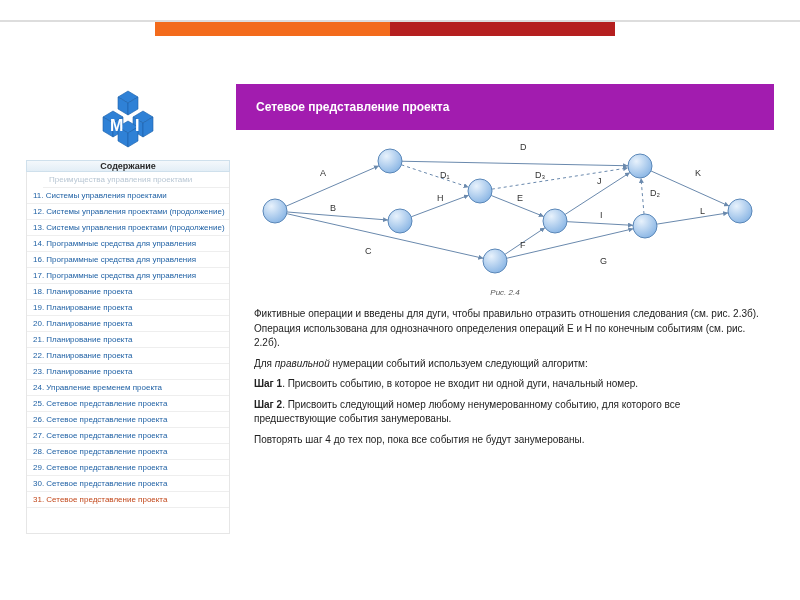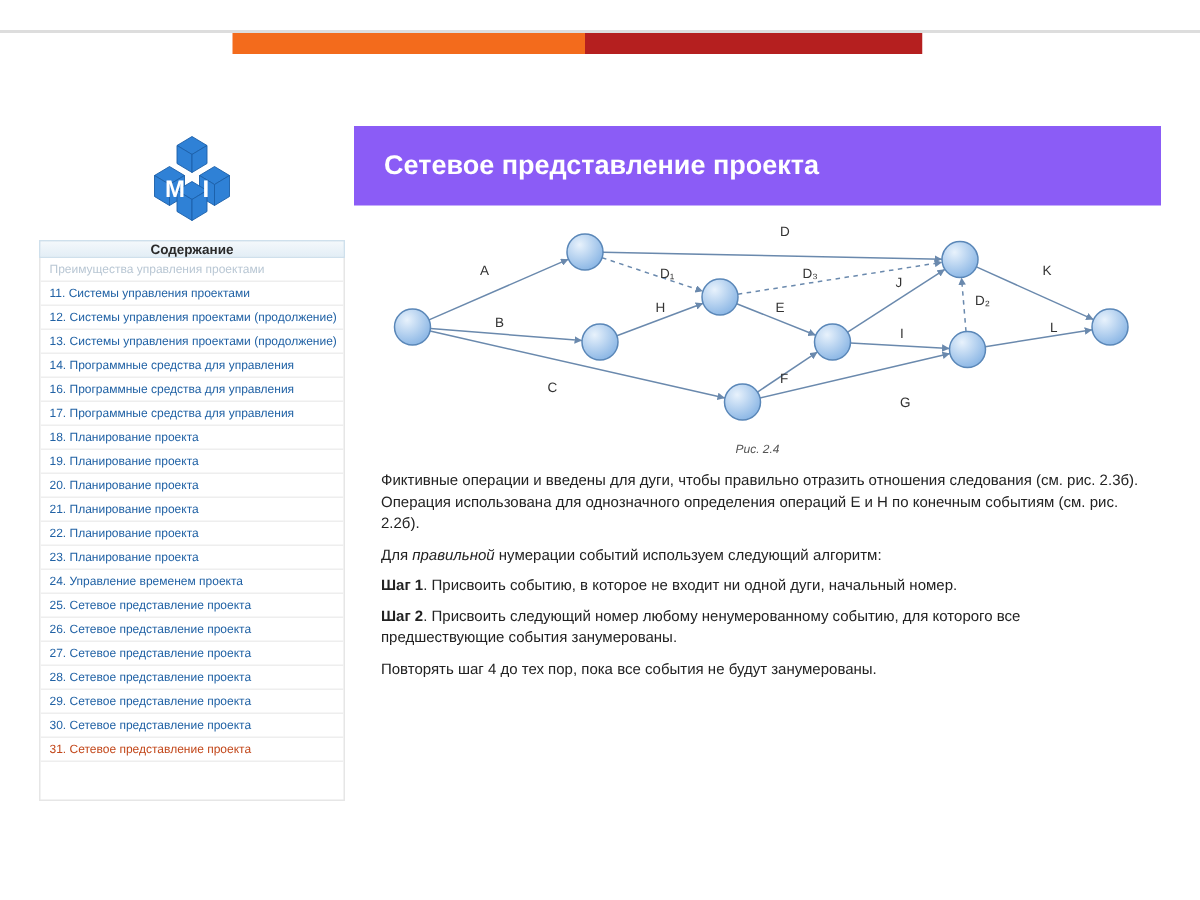--- a/index.html
+++ b/index.html
@@ -77,23 +77,23 @@
   .toc-item.sel { color: #c2471a; }
 
   .main {
     position: absolute;
     left: 210px;
     top: 0;
     width: 538px;
     height: 460px;
   }
   .title-banner {
-    background: #8b5cf6;
+    background: #a21caf;
     color: #fff;
-    font-size: 18px;
+    font-size: 12px;
     font-weight: bold;
     padding: 16px 20px;
   }
   .diagram-wrap {
     width: 100%;
     display: flex;
     flex-direction: column;
     align-items: center;
   }
   .diagram {
@@ -148,21 +148,21 @@
           <polygon points="55,34 65,40 55,46 45,40"></polygon>
           <polygon points="45,40 55,46 55,60 45,54"></polygon>
           <polygon points="65,40 55,46 55,60 65,54"></polygon>
         </g>
         <text x="37" y="44" font-size="16" font-weight="bold" fill="#fff" font-family="Arial">M</text>
         <text x="62" y="44" font-size="16" font-weight="bold" fill="#fff" font-family="Arial">I</text>
       </svg>
     </div>
     <div class="toc-header">Содержание</div>
     <div class="toc-list" id="toc-list">
-        <div class="toc-item" style="color: rgb(185, 199, 212);">Преимущества управления проектами</div>
+        <div class="toc-item" style="color: rgb(185, 199, 212); margin-left: 16px;">Преимущества управления проектами</div>
         <div class="toc-item">11. Системы управления проектами</div>
         <div class="toc-item">12. Системы управления проектами (продолжение)</div>
         <div class="toc-item">13. Системы управления проектами (продолжение)</div>
         <div class="toc-item">14. Программные средства для управления</div>
         <div class="toc-item">16. Программные средства для управления</div>
         <div class="toc-item">17. Программные средства для управления</div>
         <div class="toc-item">18. Планирование проекта</div>
         <div class="toc-item">19. Планирование проекта</div>
         <div class="toc-item">20. Планирование проекта</div>
         <div class="toc-item">21. Планирование проекта</div>

